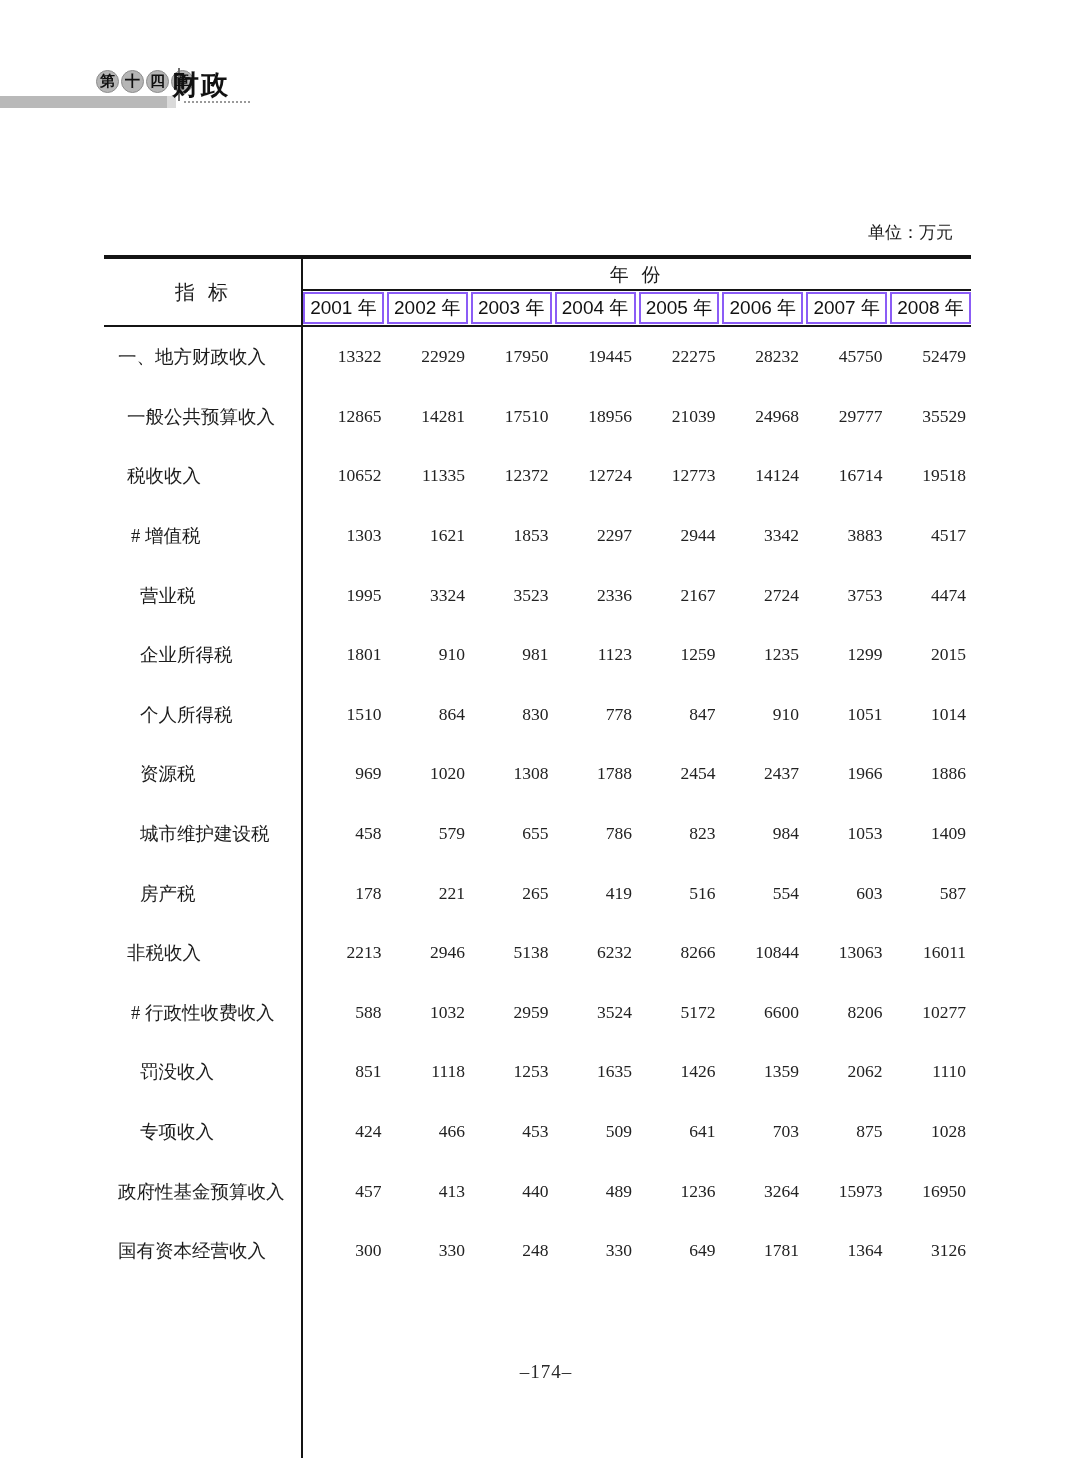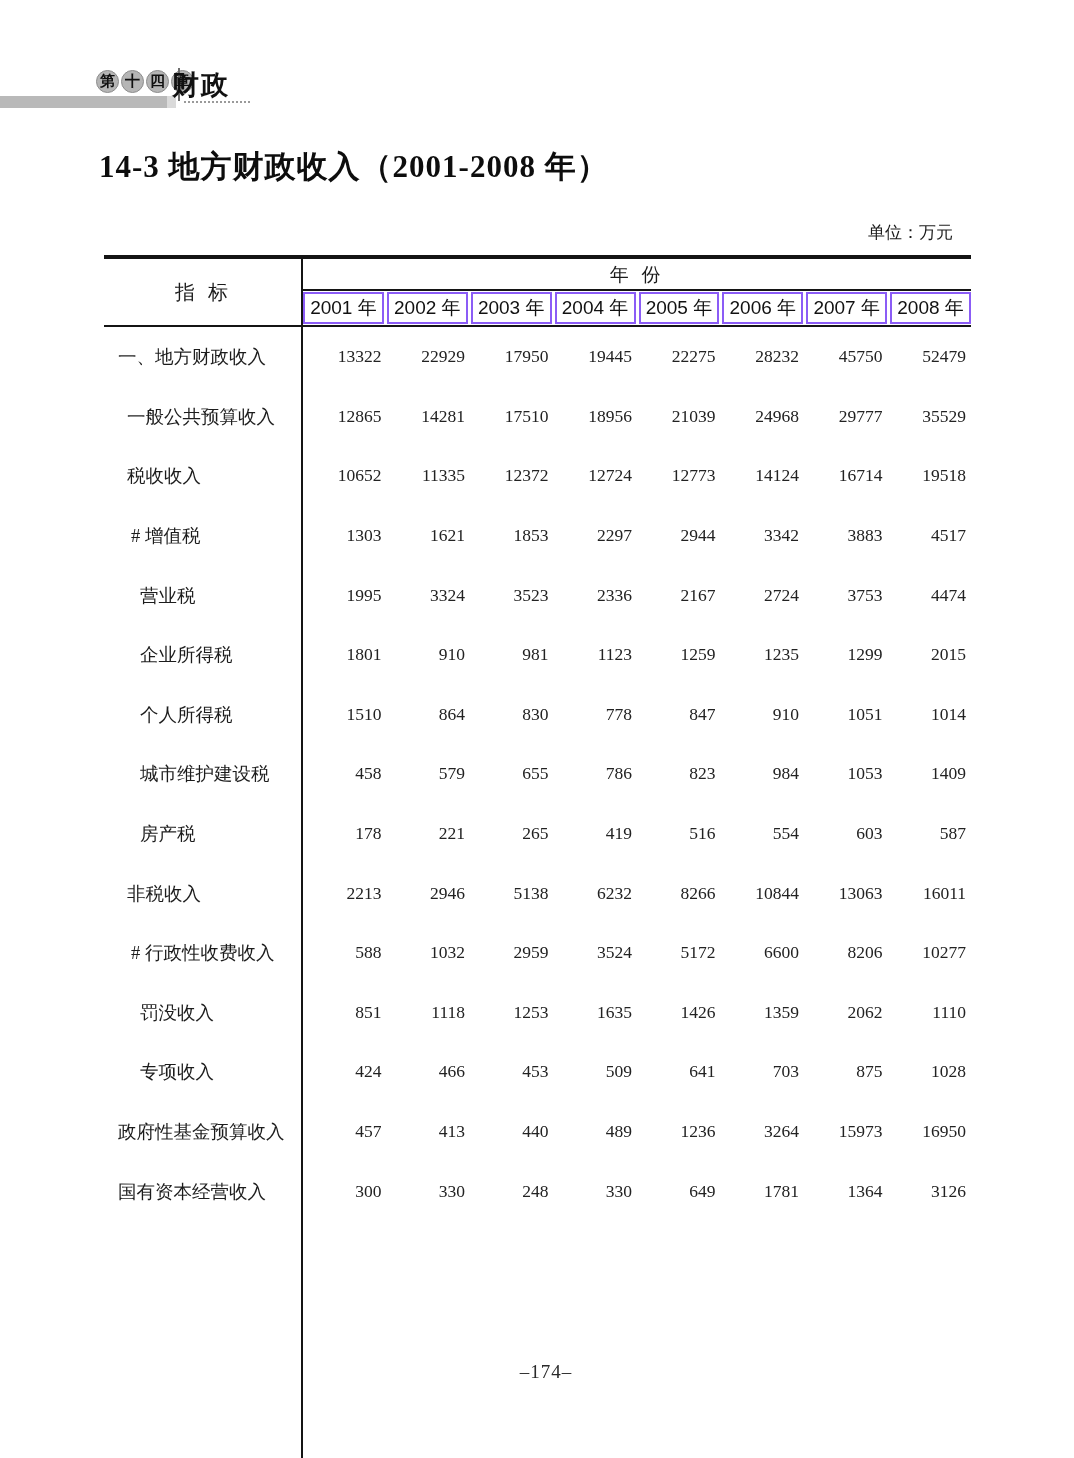--- a/index.html
+++ b/index.html
@@ -60,21 +60,20 @@
   <div class="chapter-badges">
       <div class="badge-circle">第</div>
       <div class="badge-circle">十</div>
       <div class="badge-circle">四</div>
       <div class="badge-circle">章</div>
     </div>
   <div class="vsep"></div>
   <div class="section-name">财政</div>
   <div class="dotted-rule"></div>
 
-  <h1 class="doc-title" style="margin:0;">14-3 地方财政收入（2001-2008 年）</h1>
   <div class="unit-note">单位：万元</div>
 
   <div class="rev-table">
     <div class="vline"></div>
     <div class="thead">
       <div class="indicator-head">指 标</div>
       <div class="year-section">
         <div class="year-group-row">年 份</div>
         <div class="year-cells">
             <div class="year-cell">2001 年</div>
@@ -160,20 +159,31 @@
           <div class="rval">1510</div>
           <div class="rval">864</div>
           <div class="rval">830</div>
           <div class="rval">778</div>
           <div class="rval">847</div>
           <div class="rval">910</div>
           <div class="rval">1051</div>
           <div class="rval">1014</div>
         </div>
         <div class="trow">
+          <div class="rlabel ind3">资源税</div>
+          <div class="rval">969</div>
+          <div class="rval">1020</div>
+          <div class="rval">1308</div>
+          <div class="rval">1788</div>
+          <div class="rval">2454</div>
+          <div class="rval">2437</div>
+          <div class="rval">1966</div>
+          <div class="rval">1886</div>
+        </div>
+        <div class="trow">
           <div class="rlabel ind3">城市维护建设税</div>
           <div class="rval">458</div>
           <div class="rval">579</div>
           <div class="rval">655</div>
           <div class="rval">786</div>
           <div class="rval">823</div>
           <div class="rval">984</div>
           <div class="rval">1053</div>
           <div class="rval">1409</div>
         </div>

